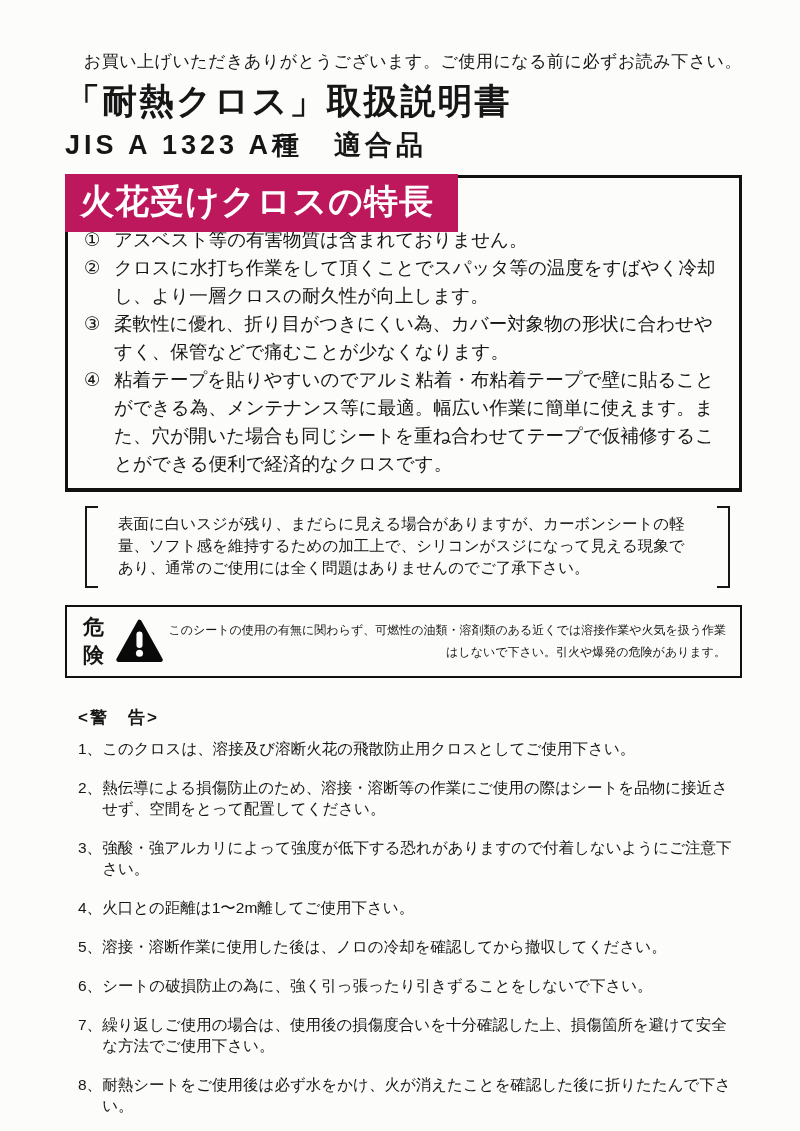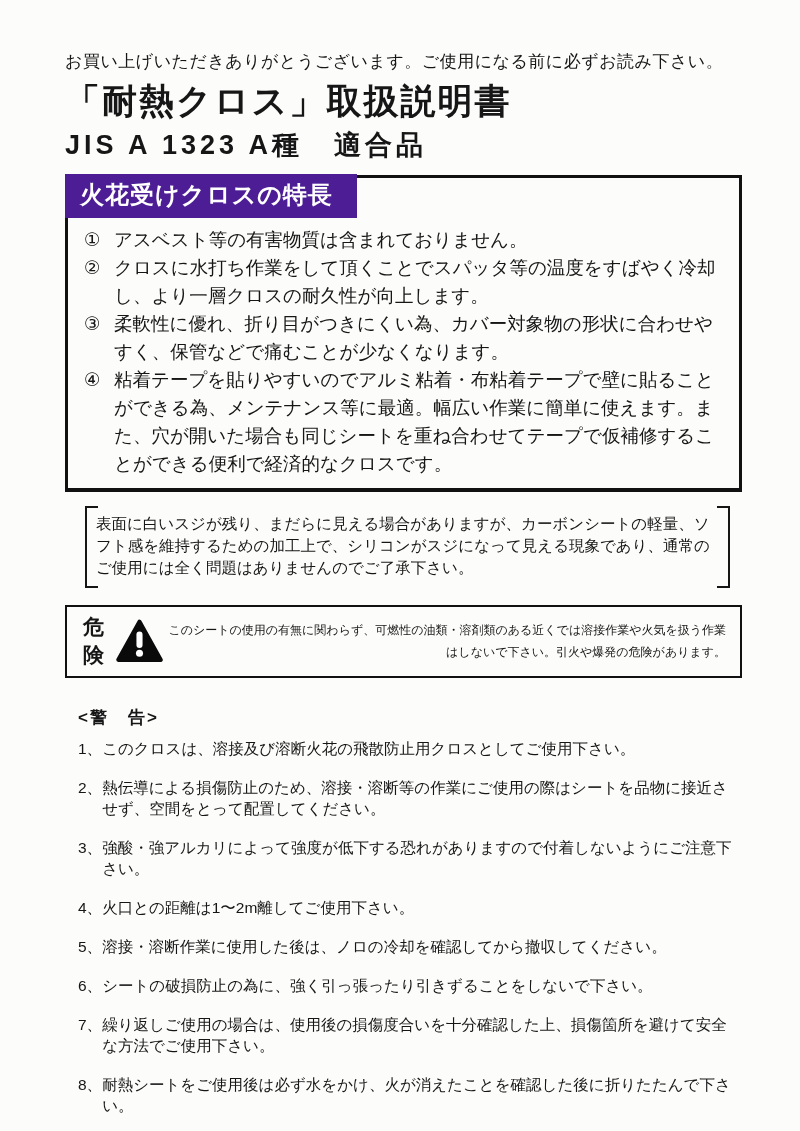--- a/index.html
+++ b/index.html
@@ -5,45 +5,45 @@
   * { margin:0; padding:0; box-sizing:border-box; }
   html,body { width:800px; height:1131px; }
   body {
     background:#fcfcfa;
     color:#161616;
     font-family:"Liberation Sans","DejaVu Sans",sans-serif;
     overflow:hidden;
   }
   .page { width:800px; height:1131px; padding:50px 58px 0 65px; }
 
-  .intro { font-size:17px; text-align:left; margin-bottom:5px; letter-spacing:0.5px; }
+  .intro { font-size:17px; text-align:right; margin-bottom:5px; letter-spacing:0.5px; }
   .title { font-size:35px; font-weight:bold; text-align:left; letter-spacing:2px; }
   .subtitle { font-size:27px; font-weight:bold; text-align:left; letter-spacing:4px; margin:2px 0 12px; }
 
   .features {
     position:relative;
     border:3px solid #111;
     border-bottom-width:4px;
     padding:48px 14px 10px 16px;
   }
   .features-tab {
     position:absolute; top:-4px; left:-3px;
-    background:#4c1d95; color:#ffffff;
-    font-size:24px; font-weight:bold;
+    background:#be185d; color:#ffffff;
+    font-size:34px; font-weight:bold;
     padding:5px 24px 7px 15px;
     letter-spacing:1px;
   }
   .feature-item { display:flex; font-size:18.5px; line-height:28px; font-weight:500; }
   .feature-num { flex:0 0 30px; }
   .feature-text { flex:1; }
 
   .note {
     position:relative;
     margin:14px 12px 0 20px;
-    padding:7px 11px 9px;
+    padding:7px 33px 9px;
     font-size:15.5px; line-height:22px; font-weight:500;
   }
   .note .corner { position:absolute; top:0; bottom:0; width:13px; }
   .note .corner.left  { left:0;  border:2px solid #161616; border-right:none; }
   .note .corner.right { right:0; border:2px solid #161616; border-left:none; }
 
   .danger {
     margin-top:17px;
     border:2.5px solid #111;
     display:flex; align-items:center; gap:4px;

